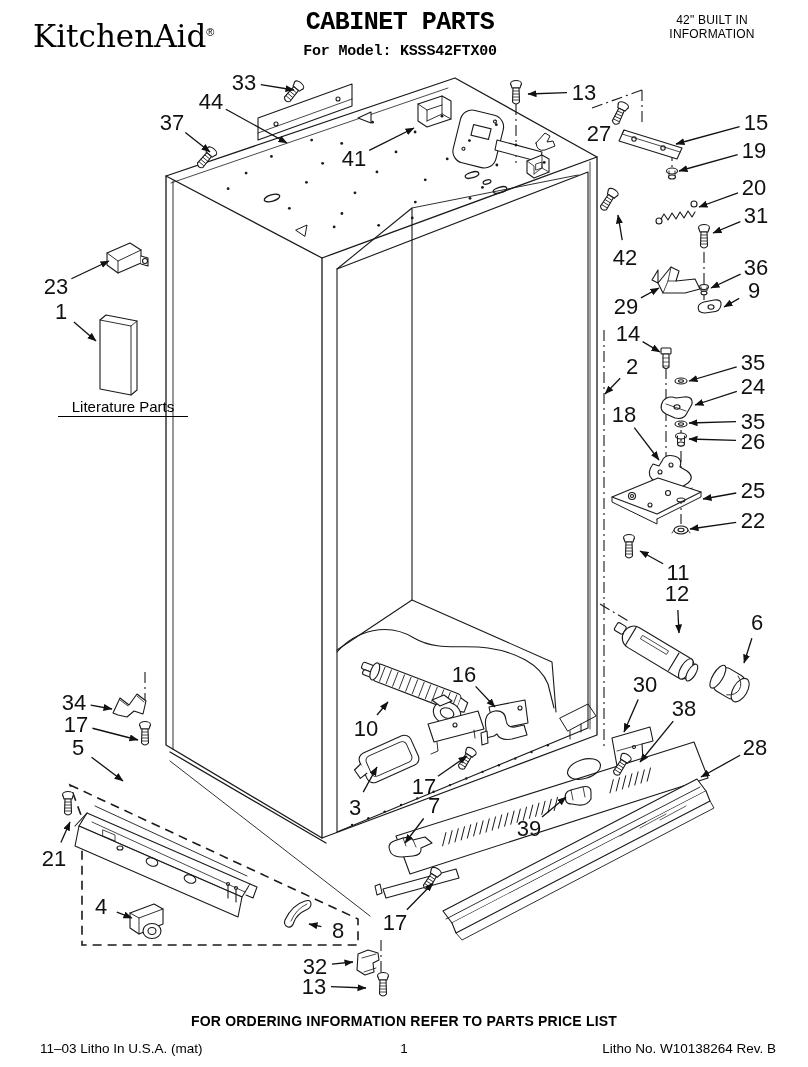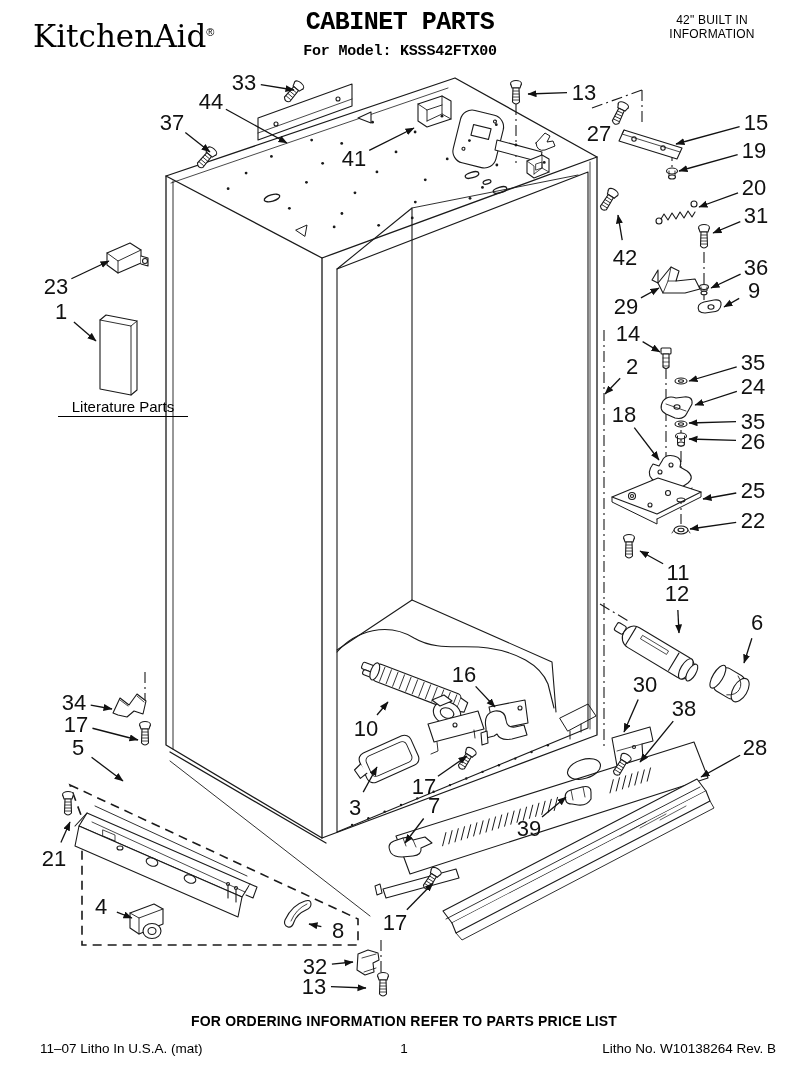--- a/index.html
+++ b/index.html
@@ -537,17 +537,17 @@
     <div class="product-block">
       <div>42" BUILT IN</div>
       <div>INFORMATION</div>
     </div>
   </header>
 
   <div class="lit-label">Literature Parts</div>
 
   <footer>
     <div class="ordering">FOR ORDERING INFORMATION REFER TO PARTS PRICE LIST</div>
-    <div class="litho">11–07 Litho In U.S.A. (mat)</div>
+    <div class="litho">11–03 Litho In U.S.A. (mat)</div>
     <div class="pageno">1</div>
     <div class="partno">Litho No. W10138264 Rev. B</div>
   </footer>
 </div>
 
 </body></html>

